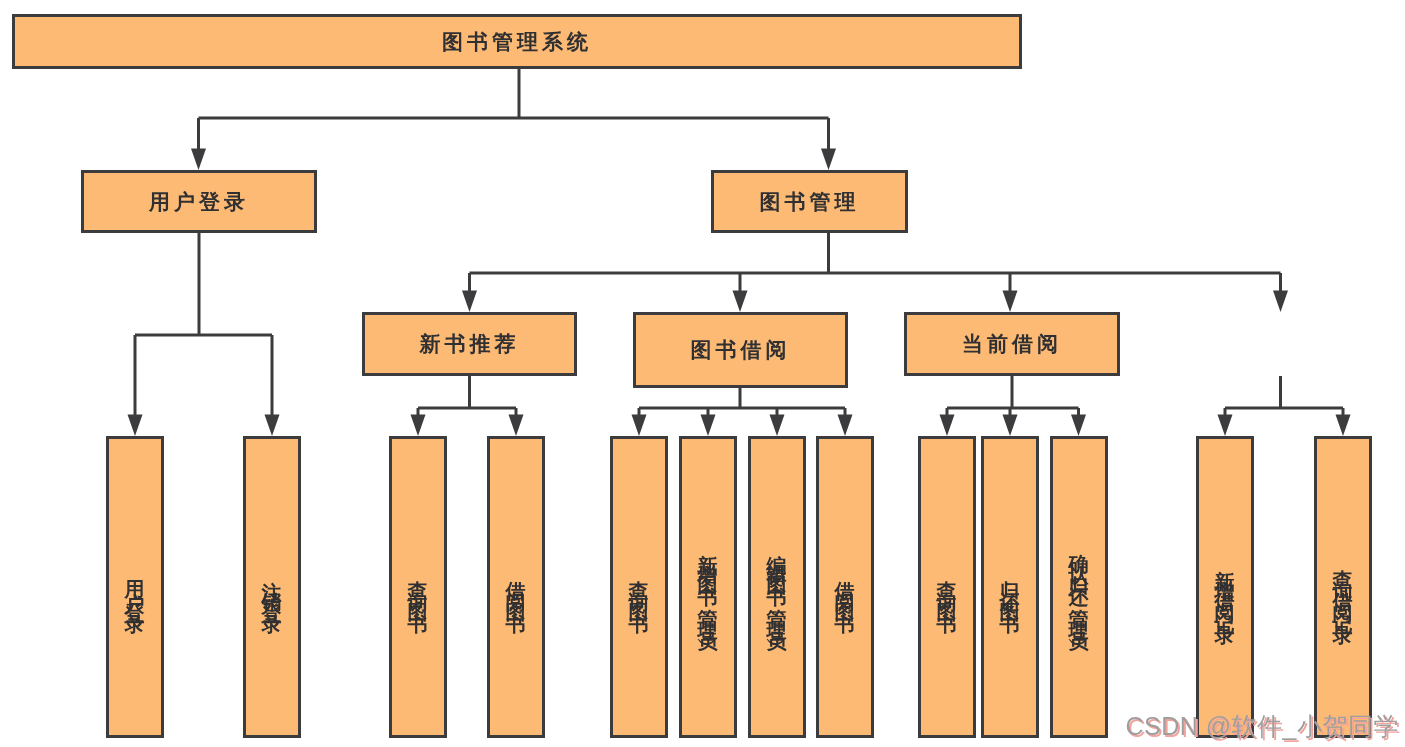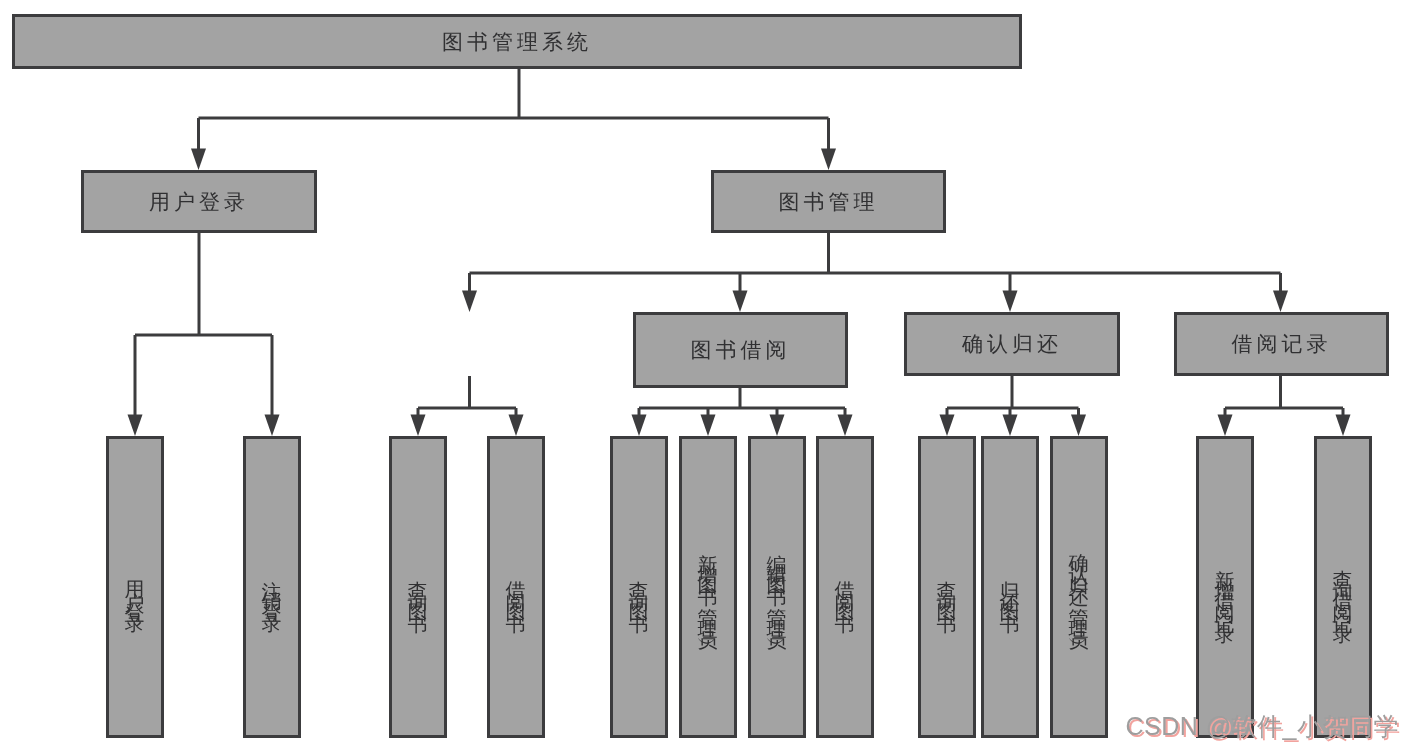--- a/index.html
+++ b/index.html
@@ -7,23 +7,24 @@
     position:relative;width:1405px;height:747px;overflow:hidden;
     background:var(--background,#ffffff);
     font-family:"Liberation Sans","DejaVu Sans",sans-serif;
     color:var(--text,#303032);
   }
   .wires{position:absolute;left:0;top:0;}
   .wires path{fill:none;stroke:var(--line,#3c3c3e);stroke-width:3;}
   .wires polygon{fill:var(--line,#3c3c3e);stroke:none;}
   .node{
     position:absolute;box-sizing:border-box;
-    border:3px solid var(--line,#3c3c3e);background:#a3a3a3;
+    border:3px solid var(--line,#3c3c3e);background:#fdba74;
     display:flex;align-items:center;justify-content:center;
     white-space:nowrap;
+    font-weight:bold;
   }
   .node.h{font-size:21px;letter-spacing:4px;}
   .node.v{padding:4px 0;}
   .vtext{
     writing-mode:vertical-rl;text-orientation:mixed;
     font-size:20px;letter-spacing:11px;line-height:1;
   }
   .watermark{
     position:absolute;right:6px;bottom:4px;
     font-size:25px;letter-spacing:.5px;
@@ -64,25 +65,25 @@
         <polygon points="1002.5,414.5 1017.5,414.5 1010,436"></polygon>
         <polygon points="1071,414.5 1086,414.5 1078.5,436"></polygon>
         <polygon points="1217.5,414.5 1232.5,414.5 1225,436"></polygon>
         <polygon points="1335.5,414.5 1350.5,414.5 1343,436"></polygon>
       </g>
   </svg>
 
   <div class="node h" style="left:12px;top:14px;width:1010px;height:55px">图书管理系统</div>
 
   <div class="node h" style="left:81px;top:170px;width:236px;height:63px">用户登录</div>
-  <div class="node h" style="left:711px;top:170px;width:235px;height:63px">图书管理</div>
+  <div class="node h" style="left:711px;top:170px;width:197px;height:63px">图书管理</div>
 
+  <div class="node h" style="left:362px;top:312px;width:215px;height:64px">新书推荐</div>
   <div class="node h" style="left:633px;top:312px;width:215px;height:76px">图书借阅</div>
-  <div class="node h" style="left:904px;top:312px;width:216px;height:64px">确认归还</div>
-  <div class="node h" style="left:1174px;top:312px;width:215px;height:64px">借阅记录</div>
+  <div class="node h" style="left:904px;top:312px;width:216px;height:64px">当前借阅</div>
 
   <div class="node v" style="left:106px;top:436px;width:58px;height:302px">
     <span class="vtext">用户登录</span>
   </div>
   <div class="node v" style="left:243px;top:436px;width:58px;height:302px">
     <span class="vtext">注销登录</span>
   </div>
 
   <div class="node v" style="left:389px;top:436px;width:58px;height:302px">
     <span class="vtext">查询图书</span>

